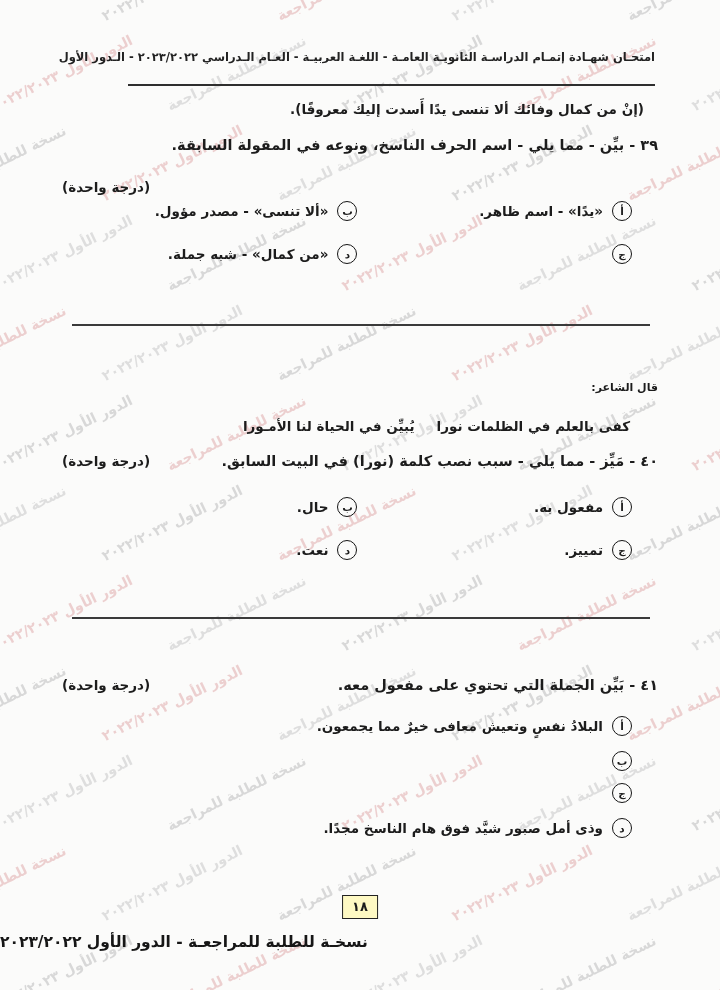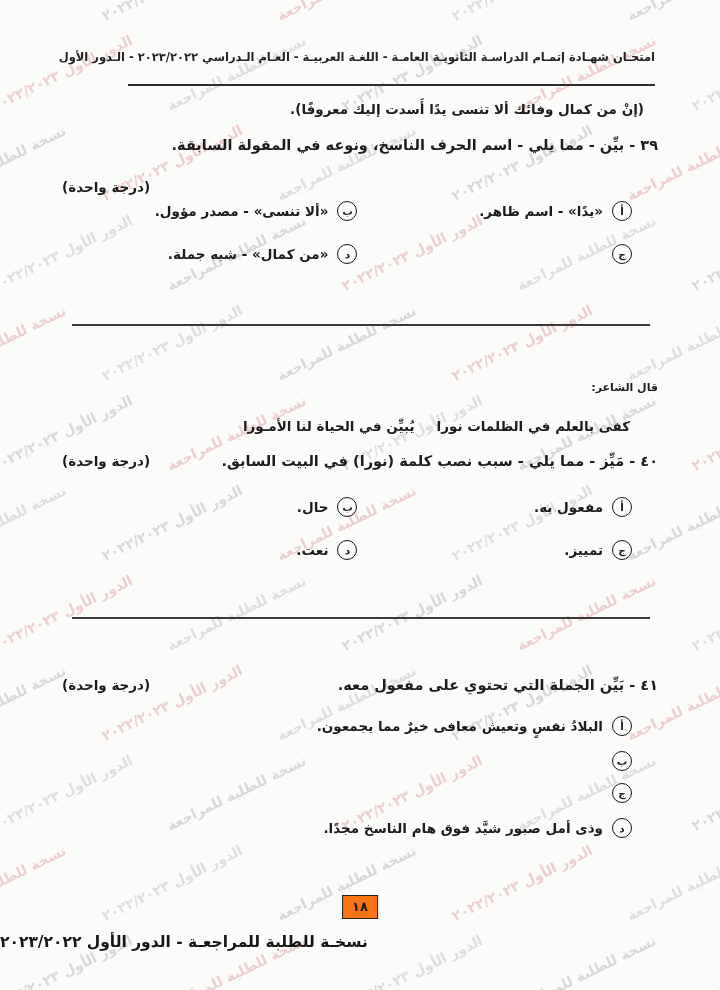--- a/index.html
+++ b/index.html
@@ -75,21 +75,21 @@
   .q40-line{top:453px;}
   .q41-line{top:677px;}
   .points{font-size:13.5px;font-weight:bold;white-space:nowrap;}
   .opts-41{top:713px;right:88px;left:60px;}
   .opts-41 .opt{margin-bottom:12px;}
   .pagebox{
     top:895px;left:50%;transform:translateX(-50%);
     border:1.5px solid #222;
     padding:3px 9px 4px 9px;
     font-size:13px;font-weight:bold;
-    background:#f97316;
+    background:#fef9c3;
     text-align:center;
   }
   .footer-line{
     top:933px;left:0;width:720px;
     text-align:left;
     font-size:15.5px;font-weight:bold;
     letter-spacing:.5px;
     color:#161616;
   }
 </style>

